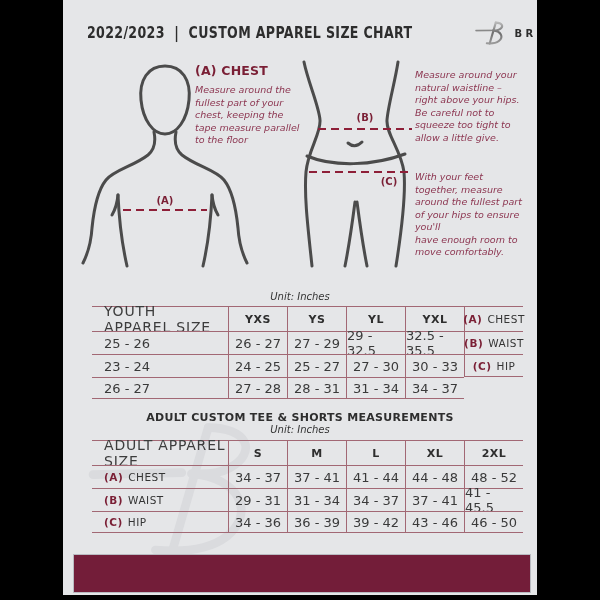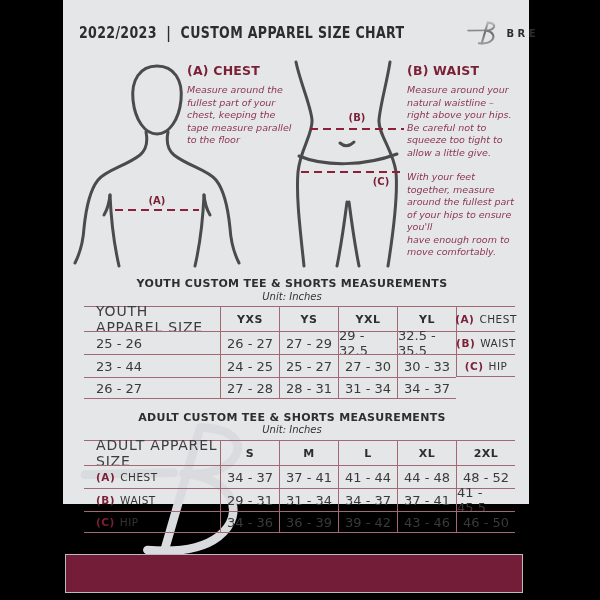--- a/index.html
+++ b/index.html
@@ -5,21 +5,21 @@
   :root{
     --background:#e5e6e8; --letterbox:#000000; --maroon:#7a1f35; --guide-text:#8c3550;
     --dashed-line:#8e1f38; --table-line:#a26874; --bottom-bar:#731d39; --figure-outline:#4b4b4b;
     --dark-text:#333333; --brand-dark:#2d2d2d; --watermark:#dadbde;
   }
   html,body{margin:0;padding:0;}
   body{width:600px;height:600px;background:var(--letterbox);position:relative;overflow:hidden;
        font-family:"DejaVu Sans","Liberation Sans",sans-serif;}
   .letterbox{position:absolute;top:0;height:600px;width:63px;background:var(--letterbox);z-index:5;}
   .letterbox.left{left:0;} .letterbox.right{left:537px;}
-  .doc{position:absolute;left:55px;top:0;width:474px;height:504px;background:var(--background);text-decoration:underline;}
+  .doc{position:absolute;left:63px;top:0;width:474px;height:595px;background:var(--background);text-decoration:underline;}
 
   
   .doc-header{position:absolute;left:24px;right:22px;top:18px;height:30px;display:flex;
               align-items:center;justify-content:space-between;}
   .doc-title{font-weight:bold;font-size:15px;color:var(--brand-dark);letter-spacing:.4px;
              transform:scaleX(.84);transform-origin:left center;white-space:pre;}
   .brand{display:flex;align-items:center;gap:7px;}
   .brand-name{font-weight:bold;font-size:10px;letter-spacing:3.5px;color:var(--brand-dark);}
 
   
@@ -128,54 +128,52 @@
 
   <div class="guide chest">
     <h4>(A) CHEST</h4>
     <p>Measure around the
 fullest part of your
 chest, keeping the
 tape measure parallel
 to the floor</p>
   </div>
   <div class="guide waist">
-    <h4>(B) WAIST</h4>
     <p>Measure around your
 natural waistline –
 right above your hips.
 Be careful not to
 squeeze too tight to
 allow a little give.</p>
   </div>
   <div class="guide hips">
     <p>With your feet
 together, measure
 around the fullest part
 of your hips to ensure
 you'll
 have enough room to
 move comfortably.</p>
   </div>
 
-  <div class="section-title youth">YOUTH CUSTOM TEE &amp; SHORTS MEASUREMENTS</div>
   <div class="unit youth">Unit: Inches</div>
   <div class="size-table youth">
       <div class="cell header-label">YOUTH APPAREL SIZE</div>
       <div class="cell size-head">YXS</div>
       <div class="cell size-head">YS</div>
+      <div class="cell size-head">YL</div>
       <div class="cell size-head">YXL</div>
-      <div class="cell size-head">YL</div>
       <div class="cell row-label"><span class="prefix">(A)</span>CHEST</div>
       <div class="cell value-cell">25 - 26</div>
       <div class="cell value-cell">26 - 27</div>
       <div class="cell value-cell">27 - 29</div>
       <div class="cell value-cell">29 - 32.5</div>
       <div class="cell value-cell">32.5 - 35.5</div>
       <div class="cell row-label"><span class="prefix">(B)</span>WAIST</div>
-      <div class="cell value-cell">23 - 44</div>
+      <div class="cell value-cell">23 - 24</div>
       <div class="cell value-cell">24 - 25</div>
       <div class="cell value-cell">25 - 27</div>
       <div class="cell value-cell">27 - 30</div>
       <div class="cell value-cell">30 - 33</div>
       <div class="cell row-label"><span class="prefix">(C)</span>HIP</div>
       <div class="cell value-cell">26 - 27</div>
       <div class="cell value-cell">27 - 28</div>
       <div class="cell value-cell">28 - 31</div>
       <div class="cell value-cell">31 - 34</div>
       <div class="cell value-cell">34 - 37</div>

